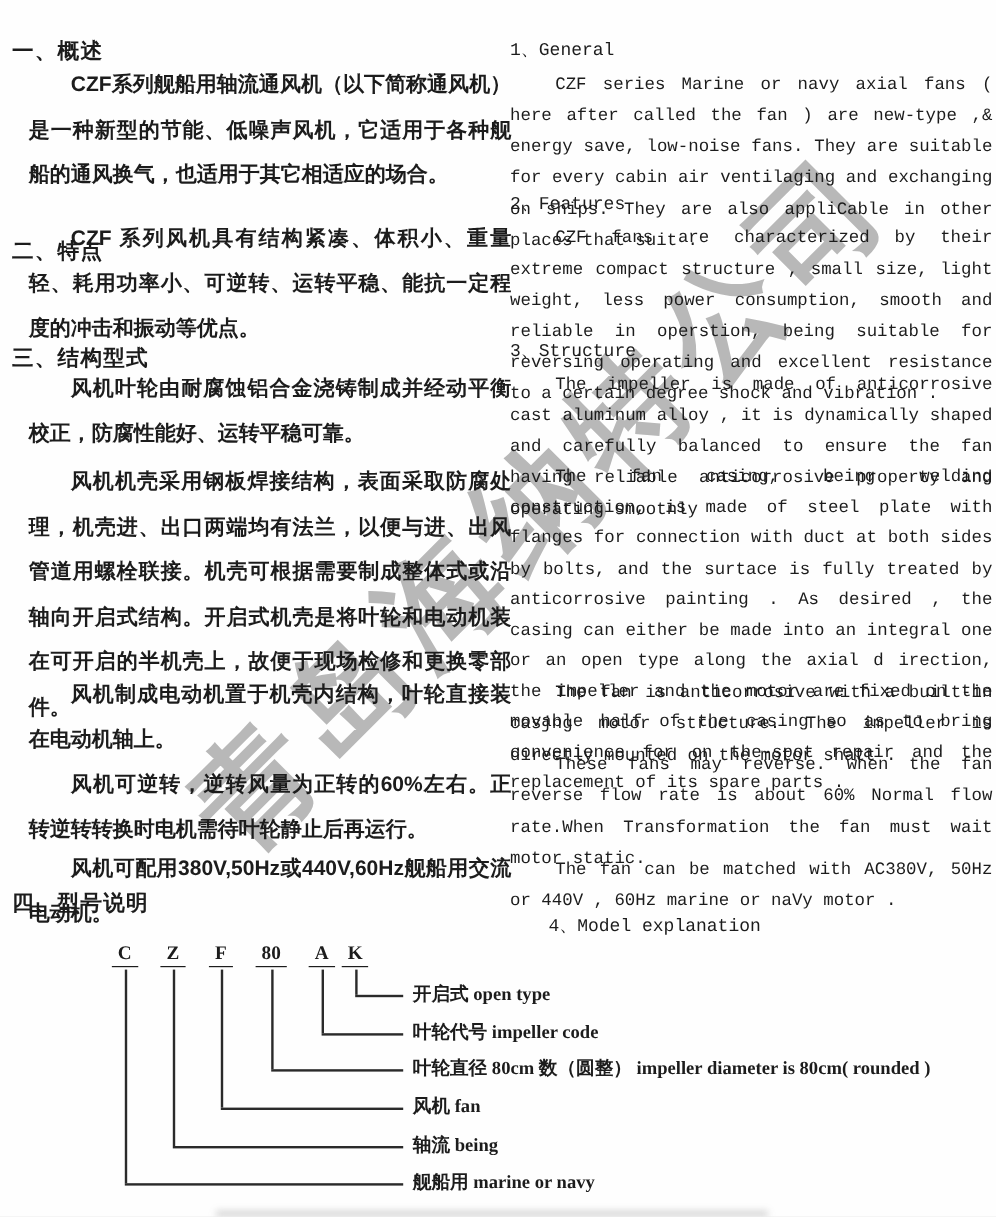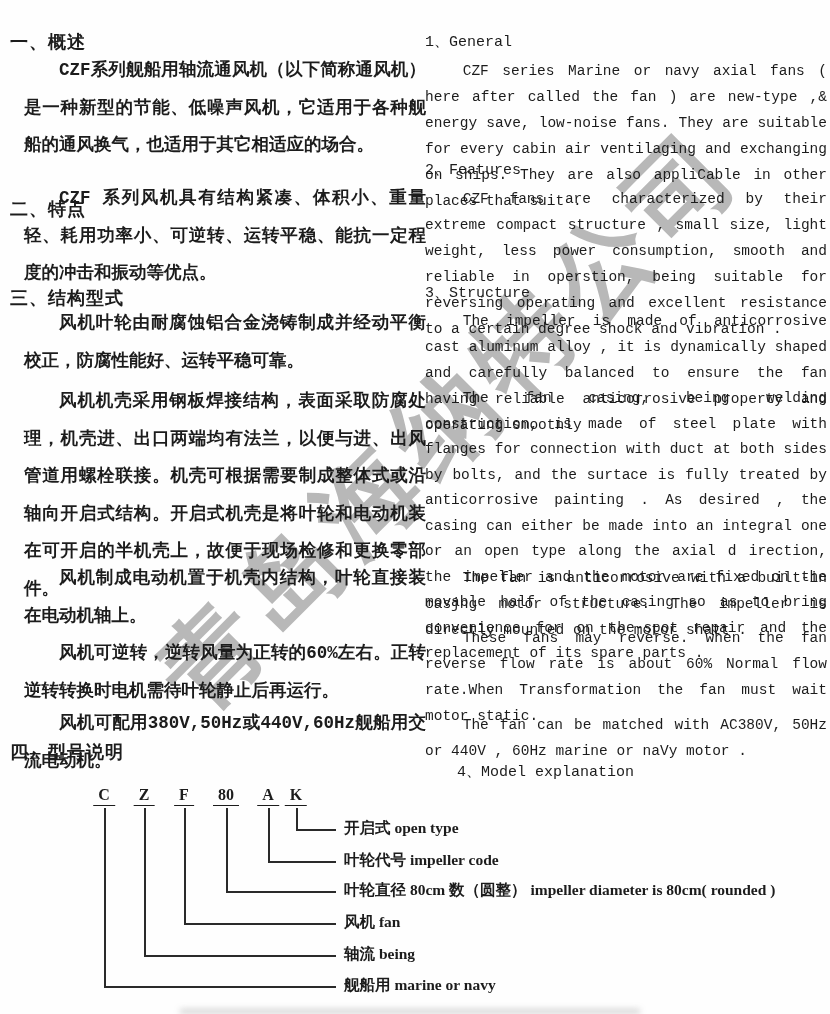--- a/index.html
+++ b/index.html
@@ -27,21 +27,21 @@
     color: #7f7f7f;
     opacity: 0.55;
     z-index: 0;
     pointer-events: none;
   }
 
   
   .abs { position: absolute; z-index: 1; }
 
   
-  .zh { font-family: Liberation Mono, monospace; }
+  .zh { font-family: Liberation Sans, sans-serif; }
   .zh-h {
     left: 10px; width: 402px;
     font-size: 18px; font-weight: 700;
     letter-spacing: 1px;
   }
   .zh-p {
     left: 10px; width: 402px;
     font-size: 17.5px; line-height: 37.5px;
     text-indent: 2em; text-align: justify;
     font-weight: 600;

